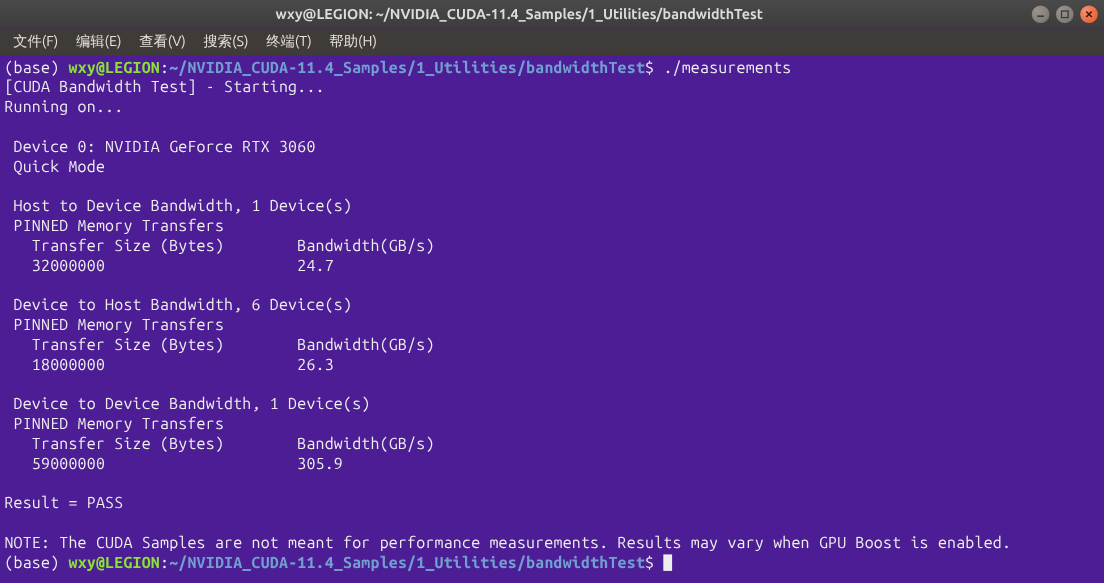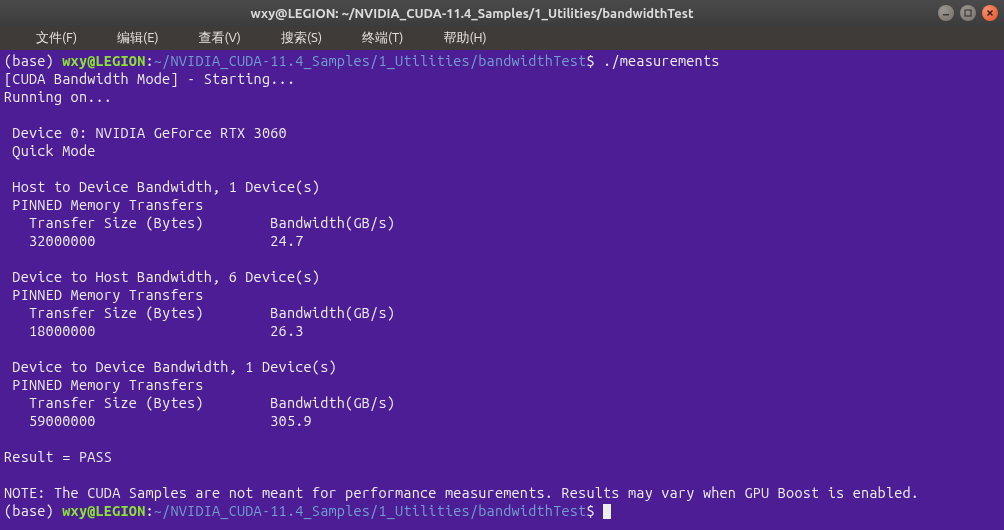--- a/index.html
+++ b/index.html
@@ -6,24 +6,24 @@
   html, body { width: 1004px; height: 530px; overflow: hidden; font-family: "Ubuntu", "DejaVu Sans", sans-serif; }
   .window { width: 1004px; height: 530px; background: #4c1d95; display: flex; flex-direction: column; }
   .titlebar { height: 26px; background: linear-gradient(to bottom, #4a4a4a, #3c3c3c); display: flex; align-items: center; padding: 0 6px; color: #dcdcdc; font-size: 13px; font-weight: bold; }
   .title-text { flex: 1; text-align: center; }
   .win-buttons { display: flex; gap: 6px; }
   .win-btn { width: 16px; height: 16px; border-radius: 8px; display: flex; align-items: center; justify-content: center; font-size: 10px; color: #3a3a3a; cursor: pointer; }
   .btn-min { background: radial-gradient(circle at 30% 30%, #9a958e, #76716b); }
   .btn-max { background: radial-gradient(circle at 30% 30%, #9a958e, #76716b); }
   .btn-close { background: radial-gradient(circle at 30% 30%, #f29073, #e95420); }
   .menubar { height: 24px; background: #3f3b39; display: flex; align-items: center; padding: 0 4px; font-size: 13px; color: #e6e1dc; }
-  .menu-item { padding: 2px 8px; cursor: pointer; margin-left: 24px; }
+  .menu-item { padding: 2px 8px; cursor: pointer; }
   .terminal { flex: 1; padding: 2px 4px; font-family: "Ubuntu Mono", "DejaVu Sans Mono", monospace; font-size: 14.5px; line-height: 18px; color: #eeeeec; white-space: pre; overflow: hidden; letter-spacing: 0.2px; }
   .green { color: #8ae234; font-weight: bold; }
-  .blue { color: #729fcf; font-weight: normal; }
+  .blue { color: #729fcf; font-weight: bold; }
   .white { color: #eeeeec; }
   .cursor { display: inline-block; width: 8px; height: 15px; background: #eeeeec; vertical-align: text-bottom; }
 </style>
 </head>
 <body>
 
 <div class="window">
 
   <div class="titlebar">
     <span class="title-text">wxy@LEGION: ~/NVIDIA_CUDA-11.4_Samples/1_Utilities/bandwidthTest</span>
@@ -50,21 +50,21 @@
   <div class="menubar">
     <span class="menu-item">文件(F)</span>
     <span class="menu-item">编辑(E)</span>
     <span class="menu-item">查看(V)</span>
     <span class="menu-item">搜索(S)</span>
     <span class="menu-item">终端(T)</span>
     <span class="menu-item">帮助(H)</span>
   </div>
 
   <div class="terminal"><span class="white">(base) </span><span class="green">wxy@LEGION</span><span class="white">:</span><span class="blue">~/NVIDIA_CUDA-11.4_Samples/1_Utilities/bandwidthTest</span><span class="white">$</span><span class="white"> ./measurements</span>
-<span>[CUDA Bandwidth Mode] - Starting...</span>
+<span>[CUDA Bandwidth Test] - Starting...</span>
 <span>Running on...</span>
 <span></span>
 <span> Device 0: NVIDIA GeForce RTX 3060</span>
 <span> Quick Mode</span>
 <span></span>
 <span> Host to Device Bandwidth, 1 Device(s)</span>
 <span> PINNED Memory Transfers</span>
 <span>   Transfer Size (Bytes)        Bandwidth(GB/s)</span>
 <span>   32000000                     24.7</span>
 <span></span>

